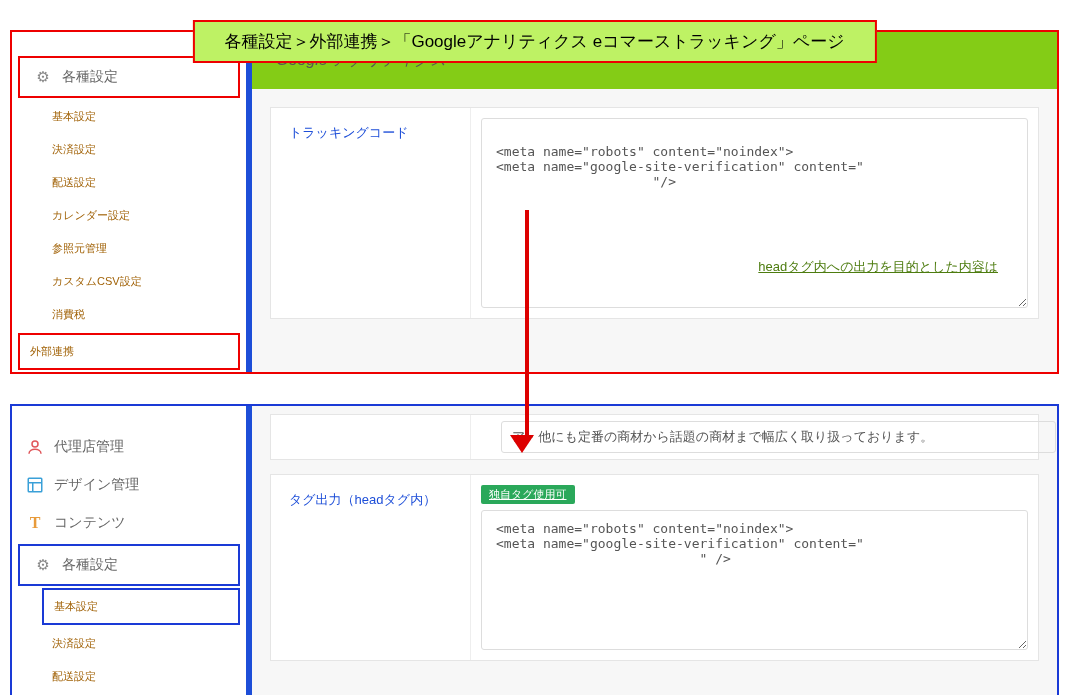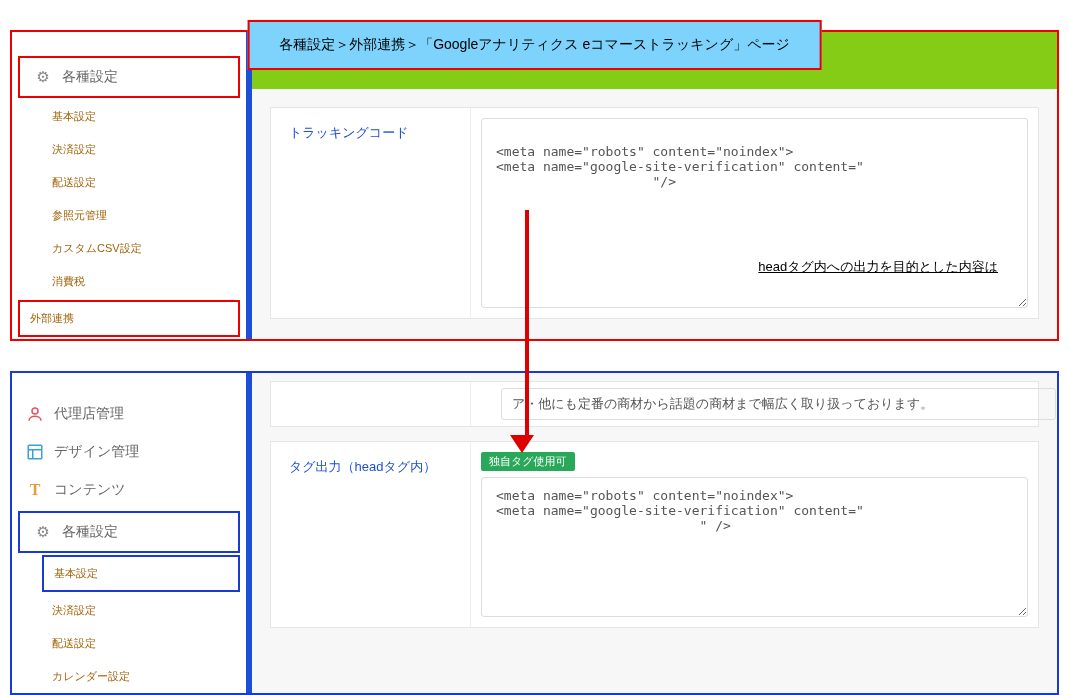--- a/index.html
+++ b/index.html
@@ -2,21 +2,21 @@
 <html><head>
 <meta charset="utf-8">
 <style>
 * { box-sizing: border-box; margin: 0; padding: 0; }
 body { font-family: "Hiragino Sans", "Meiryo", sans-serif; font-size: 13px; color: #333; background: #fff; width: 1069px; }
 
 .panel { position: relative; margin: 0 10px; }
 .panel-top { border: 2px solid #e00; margin-bottom: 30px; }
 .panel-bottom { border: 2px solid #1a3ad6; }
 
-.callout { position: absolute; left: 50%; transform: translateX(-50%); background: #7dd3fc; border: 2px solid; padding: 14px 30px; font-size: 14px; z-index: 10; white-space: nowrap; }
+.callout { position: absolute; left: 50%; transform: translateX(-50%); background: #bef264; border: 2px solid; padding: 8px 30px; font-size: 17px; z-index: 10; white-space: nowrap; }
 .callout-top { top: -12px; border-color: #e00; color: #000; }
 
 .flex { display: flex; }
 .sidebar { width: 240px; background: #fff; border-right: 6px solid #1d4ed8; flex-shrink: 0; padding-top: 22px; }
 .side-sec { display: flex; align-items: center; padding: 10px 14px; color: #666; cursor: pointer; font-size: 14px; }
 .side-sec .icon { width: 18px; height: 18px; margin-right: 10px; display: inline-flex; align-items: center; justify-content: center; }
 .side-sub { padding: 9px 14px 9px 40px; color: #a16207; cursor: pointer; font-size: 11px; }
 .hl-red { border: 2px solid #e00; margin: 2px 6px; }
 .hl-blue { border: 2px solid #1a3ad6; margin: 2px 6px; }
 .hl-blue.sub { margin-left: 30px; padding-left: 10px; }
@@ -24,23 +24,23 @@
 .main { flex: 1; background: #f7f7f7; padding: 0; }
 .page-title { background: #84cc16; padding: 18px 24px; font-size: 16px; color: #555; font-weight: normal; font-style: italic; }
 .card { background: #fff; margin: 18px; border: 1px solid #e5e5e5; }
 .row { display: flex; }
 .row-label { width: 200px; padding: 16px 18px; color: #1d4ed8; font-size: 13px; border-right: 1px solid #eee; }
 .row-content { flex: 1; padding: 10px; position: relative; }
 .textarea { width: 100%; min-height: 190px; border: 1px solid #ddd; border-radius: 3px; padding: 10px 14px; font-family: monospace; font-size: 13px; color: #555; white-space: pre; overflow: auto; resize: vertical; }
 .textarea.short { min-height: 140px; }
 .prev-textarea { width: 100%; border: 1px solid #ddd; border-radius: 3px; padding: 6px 10px; font-size: 13px; color: #555; resize: vertical; margin-left: 24px; }
 
-.badge { display: inline-block; background: #2aa85a; color: #fff; font-size: 11px; padding: 2px 8px; border-radius: 2px; margin-bottom: 6px; }
+.badge { display: inline-block; background: #2aa85a; color: #fff; font-size: 11px; padding: 2px 8px; border-radius: 2px; margin-bottom: 6px; text-decoration: underline; }
 
-.note { position: absolute; right: 40px; bottom: 40px; color: #000000; font-size: 13px; text-align: center; }
+.note { position: absolute; right: 40px; bottom: 40px; color: #4d7c0f; font-size: 13px; text-align: center; }
 .note div { text-decoration: underline; line-height: 1.6; }
 
 .arrow-wrap { position: absolute; left: 520px; top: 210px; pointer-events: none; z-index: 20; }
 .arrow-line { width: 4px; height: 225px; background: #d00; margin: 0 auto; }
 .arrow-head { width: 0; height: 0; border-left: 12px solid transparent; border-right: 12px solid transparent; border-top: 18px solid #d00; margin-left: -10px; }
 
 
 .gear-icon::before { content: "⚙"; color: #888; font-size: 15px; }
 .t-icon { color: #e89b3b; font-family: serif; font-size: 16px; font-weight: bold; }
 </style>
@@ -52,20 +52,21 @@
 
   <div class="flex">
     <div class="sidebar">
       <div class="side-sec hl-red">
         <span class="icon gear-icon"></span>
         <span>各種設定</span>
       </div>
       <div class="side-sub">基本設定</div>
       <div class="side-sub">決済設定</div>
       <div class="side-sub">配送設定</div>
+      <div class="side-sub">カレンダー設定</div>
       <div class="side-sub">参照元管理</div>
       <div class="side-sub">カスタムCSV設定</div>
       <div class="side-sub">消費税</div>
       <div class="side-sub hl-red" style="padding-left:10px;">外部連携</div>
     </div>
 
     <div class="main">
       <h2 class="page-title">Google アナリティクス</h2>
       <div class="card">
         <div class="row">

